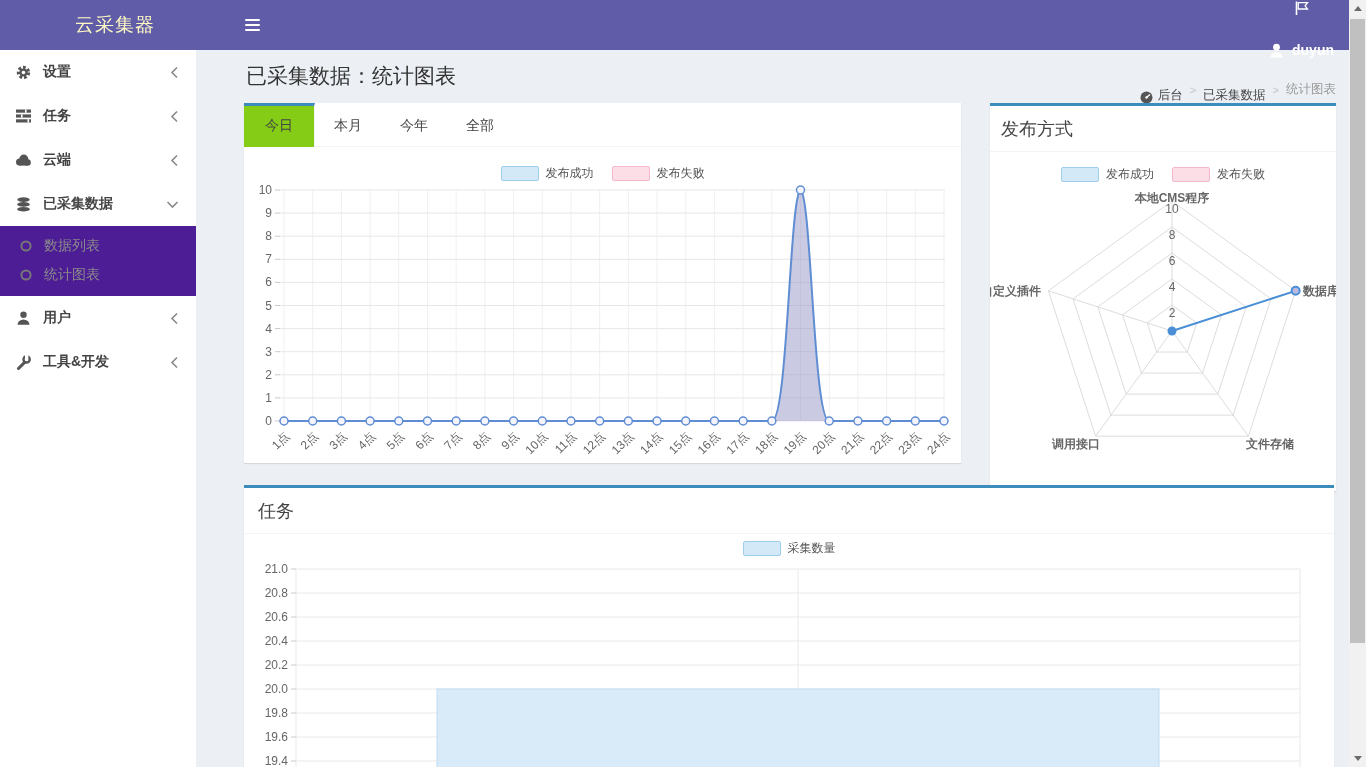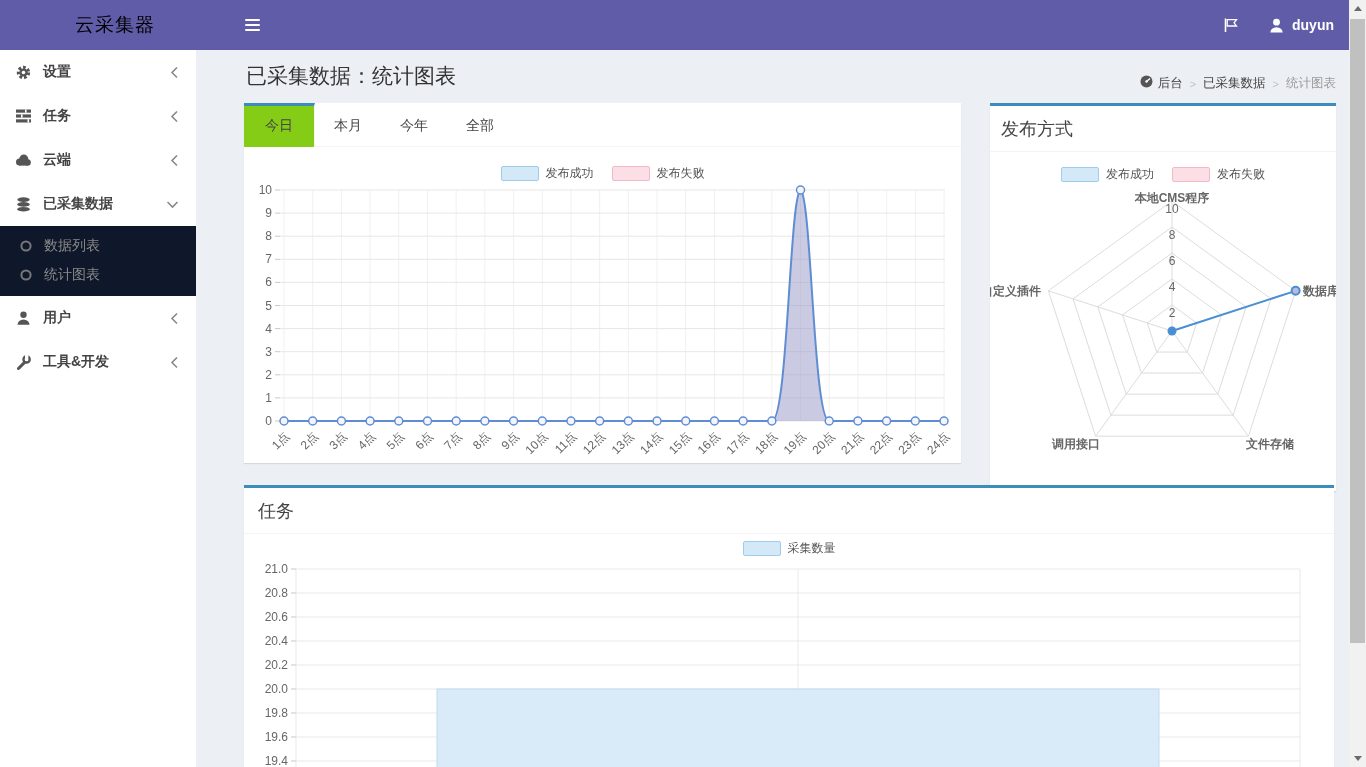--- a/index.html
+++ b/index.html
@@ -3,43 +3,43 @@
 <meta charset="utf-8">
 <style>
   * { margin:0; padding:0; box-sizing:border-box; }
   html,body { width:1366px; height:767px; overflow:hidden; }
   body {
     font-family:"Liberation Sans","DejaVu Sans",sans-serif;
     background:#ecf0f5; color:#333; position:relative;
   }
   
   .navbar { position:absolute; left:0; top:0; width:1366px; height:50px; background:#605ca8; z-index:40; display:flex; align-items:center; }
-  .brand { width:230px; height:50px; display:flex; align-items:center; justify-content:center; color:#000000; font-size:19px; letter-spacing:1px;font-family:Liberation Mono, monospace; }
+  .brand { width:230px; height:50px; display:flex; align-items:center; justify-content:center; color:#fef9c3; font-size:19px; letter-spacing:1px;font-family:Liberation Mono, monospace; }
   .hamburger { width:45px; height:50px; display:flex; align-items:center; justify-content:center; cursor:pointer; }
   .hamburger .bars { width:15px; }
   .hamburger .bars div { height:2.5px; background:#fff; margin:2.6px 0; border-radius:1px; }
-  .nav-right { position:absolute; right:32px; top:0; height:50px; display:flex; align-items:center; gap:26px; color:#fff; }
+  .nav-right { position:absolute; right:32px; top:0; height:50px; display:flex; align-items:center; gap:26px; color:#fff;flex-direction:column; }
   .nav-icon-btn { height:50px; display:flex; align-items:center; cursor:pointer; padding:0 4px; }
   .user-menu { display:flex; align-items:center; gap:8px; font-size:14px; font-weight:700; cursor:pointer; }
   
   .sidebar { position:absolute; left:0; top:50px; width:196px; height:717px; background:#ffffff; z-index:30; }
   .side-item { height:44px; display:flex; align-items:center; padding:0 17px 0 15px; cursor:pointer; font-size:14px; font-weight:700; color:#444; }
   .side-item .s-icon { width:16px; margin-right:12px; display:flex; justify-content:center; color:#555; }
   .side-item .s-label { flex:1; }
-  .submenu { background:#0f172a; padding:5px 0 7px 0; }
+  .submenu { background:#4c1d95; padding:5px 0 7px 0; }
   .sub-item { height:29px; display:flex; align-items:center; padding-left:20px; cursor:pointer; font-size:14px; color:#8a8a8a; }
   .sub-item .s-icon { width:12px; margin-right:12px; display:flex; }
   
   .content { position:absolute; left:229px; top:50px; width:1120px; height:717px; }
   .content-header { position:absolute; left:17px; top:12px; width:1090px; height:40px; }
   .page-title { font-size:21px; font-weight:500; color:#333;font-family:Liberation Mono, monospace; }
   .breadcrumb { position:absolute; right:0; top:13px; display:flex; align-items:center; gap:7px; font-size:12.5px; color:#444; }
   .breadcrumb .sep { color:#c3c3c3; font-size:11px; }
   .breadcrumb .current { color:#999; }
-  .breadcrumb a { color:#444; text-decoration:none; cursor:pointer; display:flex; align-items:flex-start; gap:5px; }
+  .breadcrumb a { color:#444; text-decoration:none; cursor:pointer; display:flex; align-items:flex-end; gap:5px;margin-top:12px; }
   .box { position:absolute; background:#fff; box-shadow:0 1px 1px rgba(0,0,0,.1); }
   .box-accent { border-top:3px solid #3c8dbc; }
   
   #panel-hourly { left:15px; top:53px; width:717px; height:360px; overflow:hidden; }
   .nav-tabs { display:flex; height:44px; border-bottom:1px solid #f4f4f4; }
   .nav-tabs li { list-style:none; display:flex; align-items:center; padding:0 19px; font-size:14px; color:#444; cursor:pointer; position:relative; }
   .nav-tabs li.active { border-top:3px solid #3c8dbc; background:#84cc16; border-right:1px solid #f4f4f4; margin-bottom:-1px; padding:0 21px 1px 21px; }
   .nav-tabs li:not(.active) { margin-top:3px; }
   .legend-row { position:absolute; left:0; display:flex; justify-content:center; align-items:center; gap:18px; width:100%; }
   .legend-item { display:flex; align-items:center; gap:7px; font-size:12px; color:#555; cursor:pointer; }

